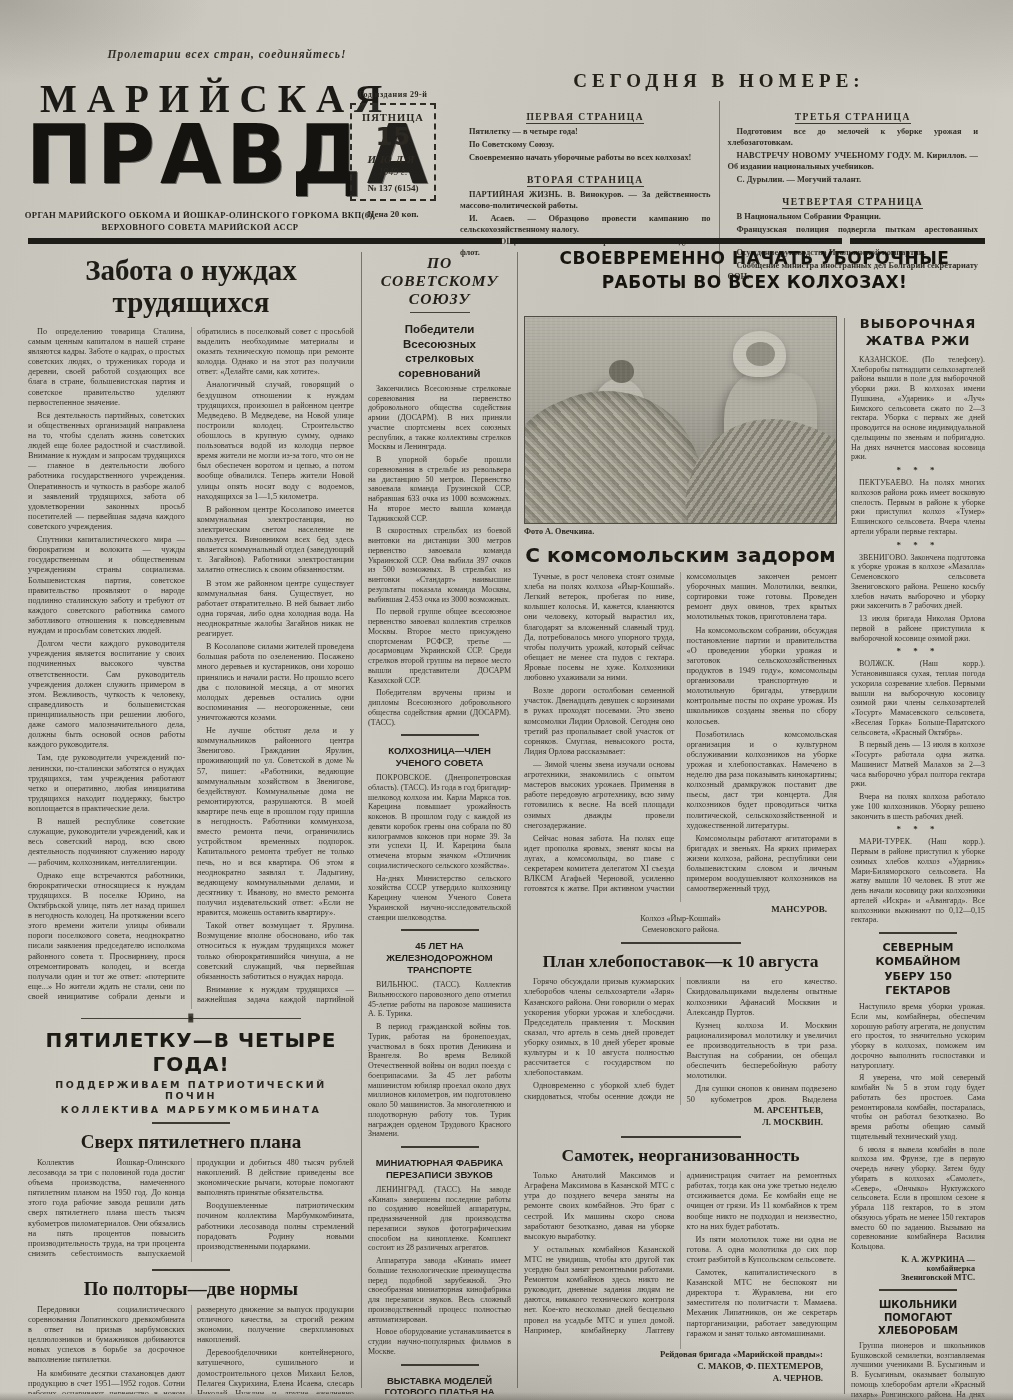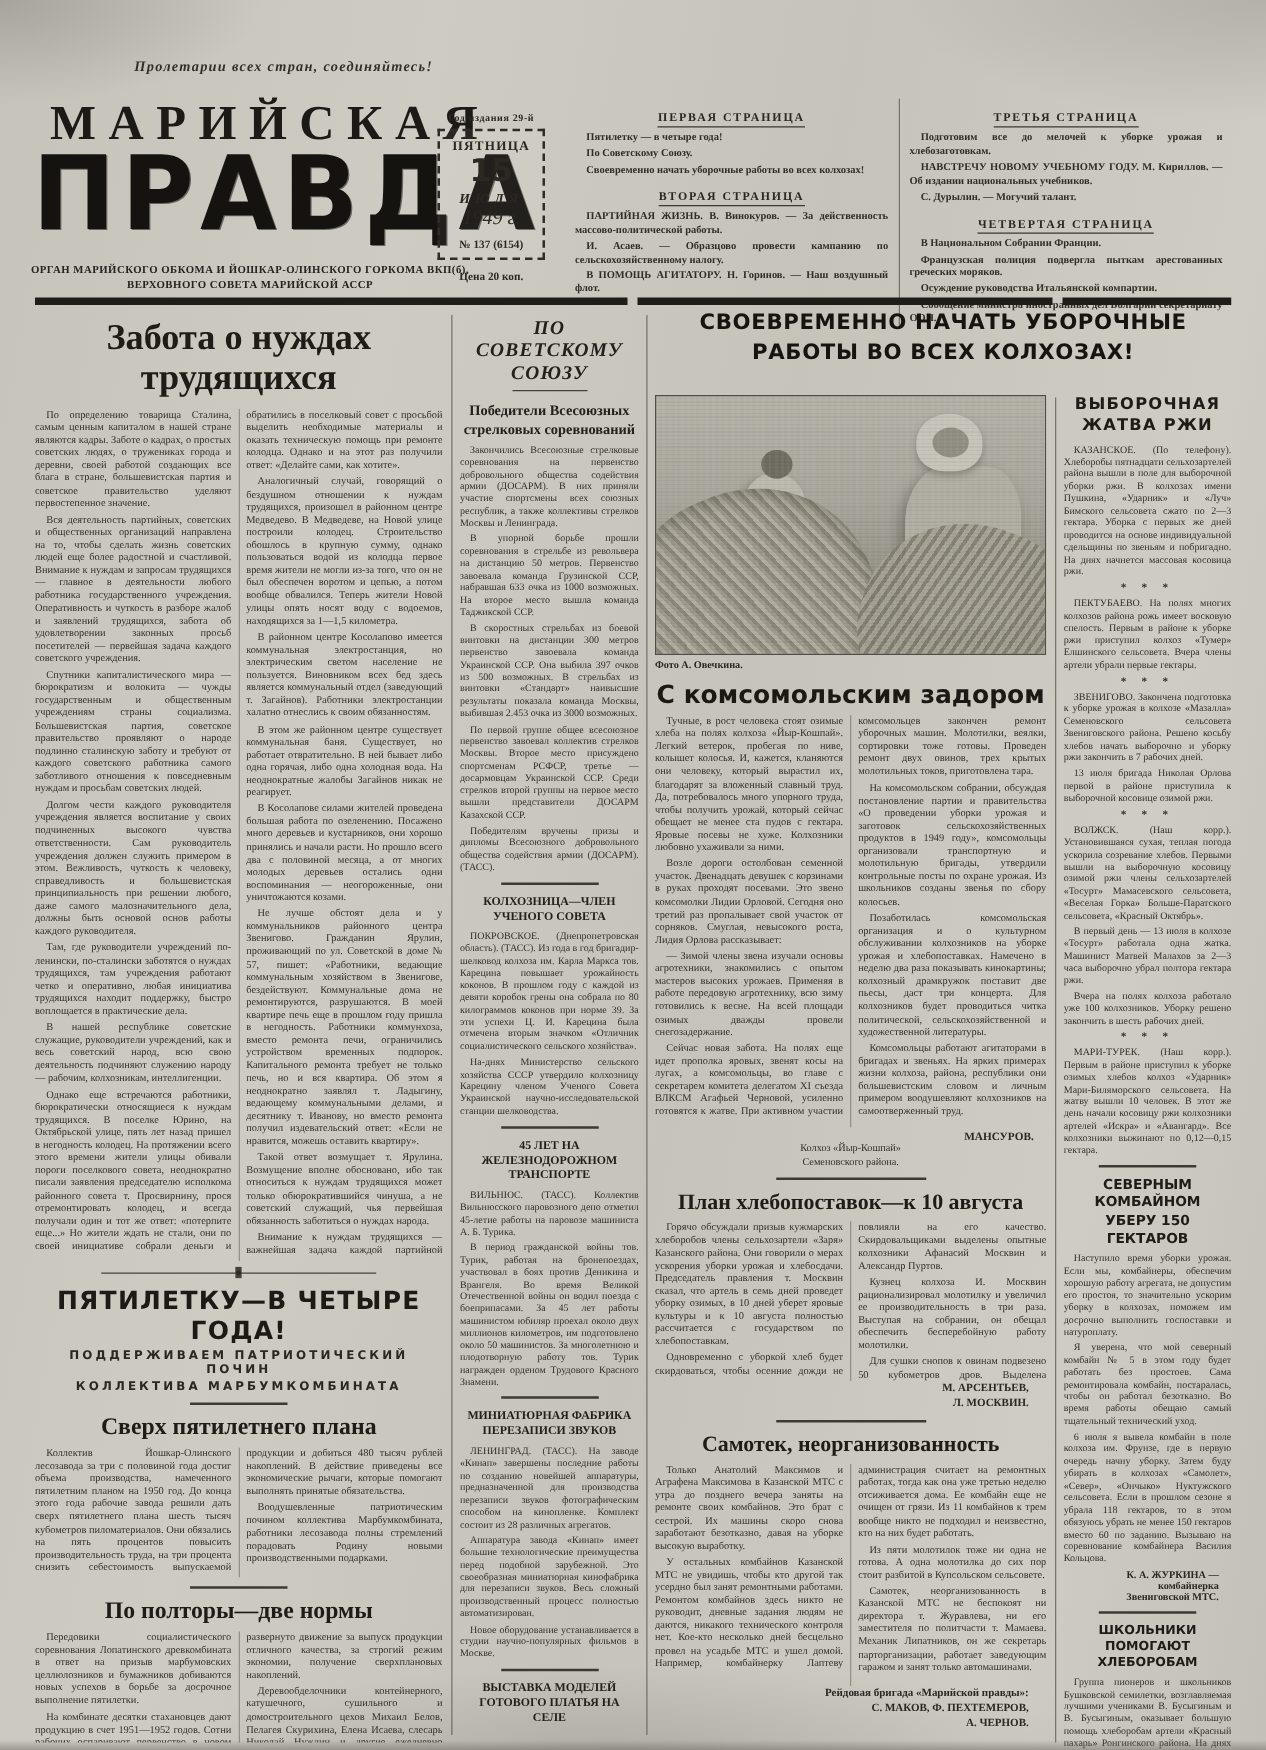--- a/index.html
+++ b/index.html
@@ -20,21 +20,21 @@
           font-weight:800;font-size:79px;line-height:1;letter-spacing:5px;color:#14130f;
           text-shadow:1px 1px 0 rgba(20,19,15,.55);transform:scaleY(1.04);}
   #organ{left:24px;top:210px;width:352px;text-align:center;font-weight:bold;font-size:8.6px;
          line-height:1.35;letter-spacing:.4px;color:#26241f;}
   #edbox{left:350px;top:90px;width:86px;text-align:center;}
   #edition-year{font-size:8px;font-weight:bold;letter-spacing:.5px;}
   #datebox{margin-top:4px;border:2px dashed #2e2c26;padding:7px 2px 6px;background:rgba(255,255,255,.06);}
   #db-weekday{font-weight:bold;font-size:10.5px;letter-spacing:1px;}
   #db-day{font-weight:bold;font-size:25px;line-height:1.1;font-family:"DejaVu Sans",sans-serif;}
   #db-month{font-style:italic;font-weight:bold;font-size:11px;letter-spacing:4px;margin-top:2px;}
-  #db-year{font-style:italic;font-size:16px;margin-top:1px;}
+  #db-year{font-style:italic;font-size:10px;margin-top:1px;}
   #db-issue{font-weight:bold;font-size:9px;margin-top:6px;}
   #price{margin-top:8px;font-weight:bold;font-size:9px;}
   #today{left:452px;top:70px;width:534px;}
   #today-title{text-align:center;font-weight:bold;font-size:19px;letter-spacing:5px;color:#232119;
                font-family:"Liberation Serif",serif;}
   #today-cols{display:flex;margin-top:9px;}
   .tp-col{width:50%;padding:0 8px;}
   .tp-col+.tp-col{border-left:1px solid #77746a;}
   .tp-head{text-align:center;margin:5px 0 3px;}
   .tp-head span{display:inline-block;font-weight:bold;font-size:9.5px;letter-spacing:1.5px;
@@ -59,21 +59,21 @@
   #ed-body{height:682px;}
   #banner{text-align:center;font-family:"DejaVu Sans",sans-serif;font-weight:800;font-size:20px;
           letter-spacing:1px;color:#1c1a15;margin-top:2px;}
   .bansub{text-align:center;font-weight:bold;font-size:9.5px;letter-spacing:2.5px;color:#2a2822;margin-top:3px;font-family:"DejaVu Sans",sans-serif;}
   .lh{ text-align:center;font-weight:bold;font-size:19px;color:#1e1c17;margin:4px 0 5px;}
   
   #col3{left:368px;top:254px;width:143px;height:1140px;overflow:hidden;}
   #su-head{text-align:center;font-weight:bold;font-size:15.5px;line-height:1.15;letter-spacing:1px;
            font-style:italic;color:#23211b;}
   #su-head .ruleline{width:60px;height:1px;background:#45423a;margin:5px auto 2px;}
-  .c3h{text-align:center;font-family:Liberation Serif, serif;font-weight:bold;font-size:9.5px;
+  .c3h{text-align:center;font-family:Liberation Sans, sans-serif;font-weight:bold;font-size:9.5px;
        line-height:1.25;margin:9px 2px 4px;color:#23211b;}
   .c3h.big{font-size:11.5px;}
   
   #main-headline{left:524px;top:247px;width:461px;text-align:center;font-family:"DejaVu Sans",sans-serif;
                  font-weight:800;font-size:17px;line-height:1.4;letter-spacing:.5px;color:#16140ف;color:#16140f;}
   #rl{left:524px;top:316px;width:313px;height:1084px;overflow:hidden;}
   #photo{position:relative;height:206px;border:1px solid #4f4d45;overflow:hidden;
          background:linear-gradient(#b4b1a7 0%,#a8a59b 40%,#939086 72%,#87847a 100%);}
   #photo .grain{position:absolute;inset:0;background:repeating-linear-gradient(0deg,rgba(0,0,0,.045) 0 1px,transparent 1px 3px),
                 repeating-linear-gradient(90deg,rgba(255,255,255,.04) 0 2px,transparent 2px 5px);}
@@ -132,20 +132,21 @@
       <div id="db-weekday">ПЯТНИЦА</div>
       <div id="db-day">15</div>
       <div id="db-month">ИЮЛЯ</div>
       <div id="db-year">1949 г.</div>
       <div id="db-issue">№ 137 (6154)</div>
     </div>
     <div id="price">Цена 20 коп.</div>
   </div>
 
   <div class="abs" id="today">
+    <div id="today-title">СЕГОДНЯ В НОМЕРЕ:</div>
     <div id="today-cols">
       <div class="tp-col">
         <div class="tp-head"><span>ПЕРВАЯ СТРАНИЦА</span></div>
         <div class="tp-items">
             <p>Пятилетку — в четыре года!</p>
             <p>По Советскому Союзу.</p>
             <p>Своевременно начать уборочные работы во всех колхозах!</p>
           </div>
         <div class="tp-head"><span>ВТОРАЯ СТРАНИЦА</span></div>
         <div class="tp-items">
@@ -308,21 +309,21 @@
     <div class="sig2">
       <div>М. АРСЕНТЬЕВ,</div>
       <div>Л. МОСКВИН.</div>
     </div>
     <div class="mid-rule"></div>
     <div class="rh">Самотек, неорганизованность</div>
     <div id="sam-body" class="twocol body">
         <p>Только Анатолий Максимов и Аграфена Максимова в Казанской МТС с утра до позднего вечера заняты на ремонте своих комбайнов. Это брат с сестрой. Их машины скоро снова заработают безотказно, давая на уборке высокую выработку.</p>
         <p>У остальных комбайнов Казанской МТС не увидишь, чтобы кто другой так усердно был занят ремонтными работами. Ремонтом комбайнов здесь никто не руководит, дневные задания людям не даются, никакого технического контроля нет. Кое-кто несколько дней бесцельно провел на усадьбе МТС и ушел домой. Например, комбайнерку Лаптеву администрация считает на ремонтных работах, тогда как она уже третью неделю отсиживается дома. Ее комбайн еще не очищен от грязи. Из 11 комбайнов к трем вообще никто не подходил и неизвестно, кто на них будет работать.</p>
         <p>Из пяти молотилок тоже ни одна не готова. А одна молотилка до сих пор стоит разбитой в Купсольском сельсовете.</p>
-        <p>Самотек, неорганизованность в Казанской МТС не беспокоят ни директора т. Журавлева, ни его заместителя по политчасти т. Мамаева. Механик Липатников, он же секретарь парторганизации, работает заведующим гаражом и занят только автомашинами.</p>
+        <p>Самотек, капиталистического в Казанской МТС не беспокоят ни директора т. Журавлева, ни его заместителя по политчасти т. Мамаева. Механик Липатников, он же секретарь парторганизации, работает заведующим гаражом и занят только автомашинами.</p>
       </div>
     <div class="sig2">
       <div>Рейдовая бригада «Марийской правды»:</div>
       <div>С. МАКОВ, Ф. ПЕХТЕМЕРОВ,</div>
       <div>А. ЧЕРНОВ.</div>
     </div>
   </div>
 
   <div class="abs smallbody" id="hcol">
     <div class="hh" id="hv-title">

